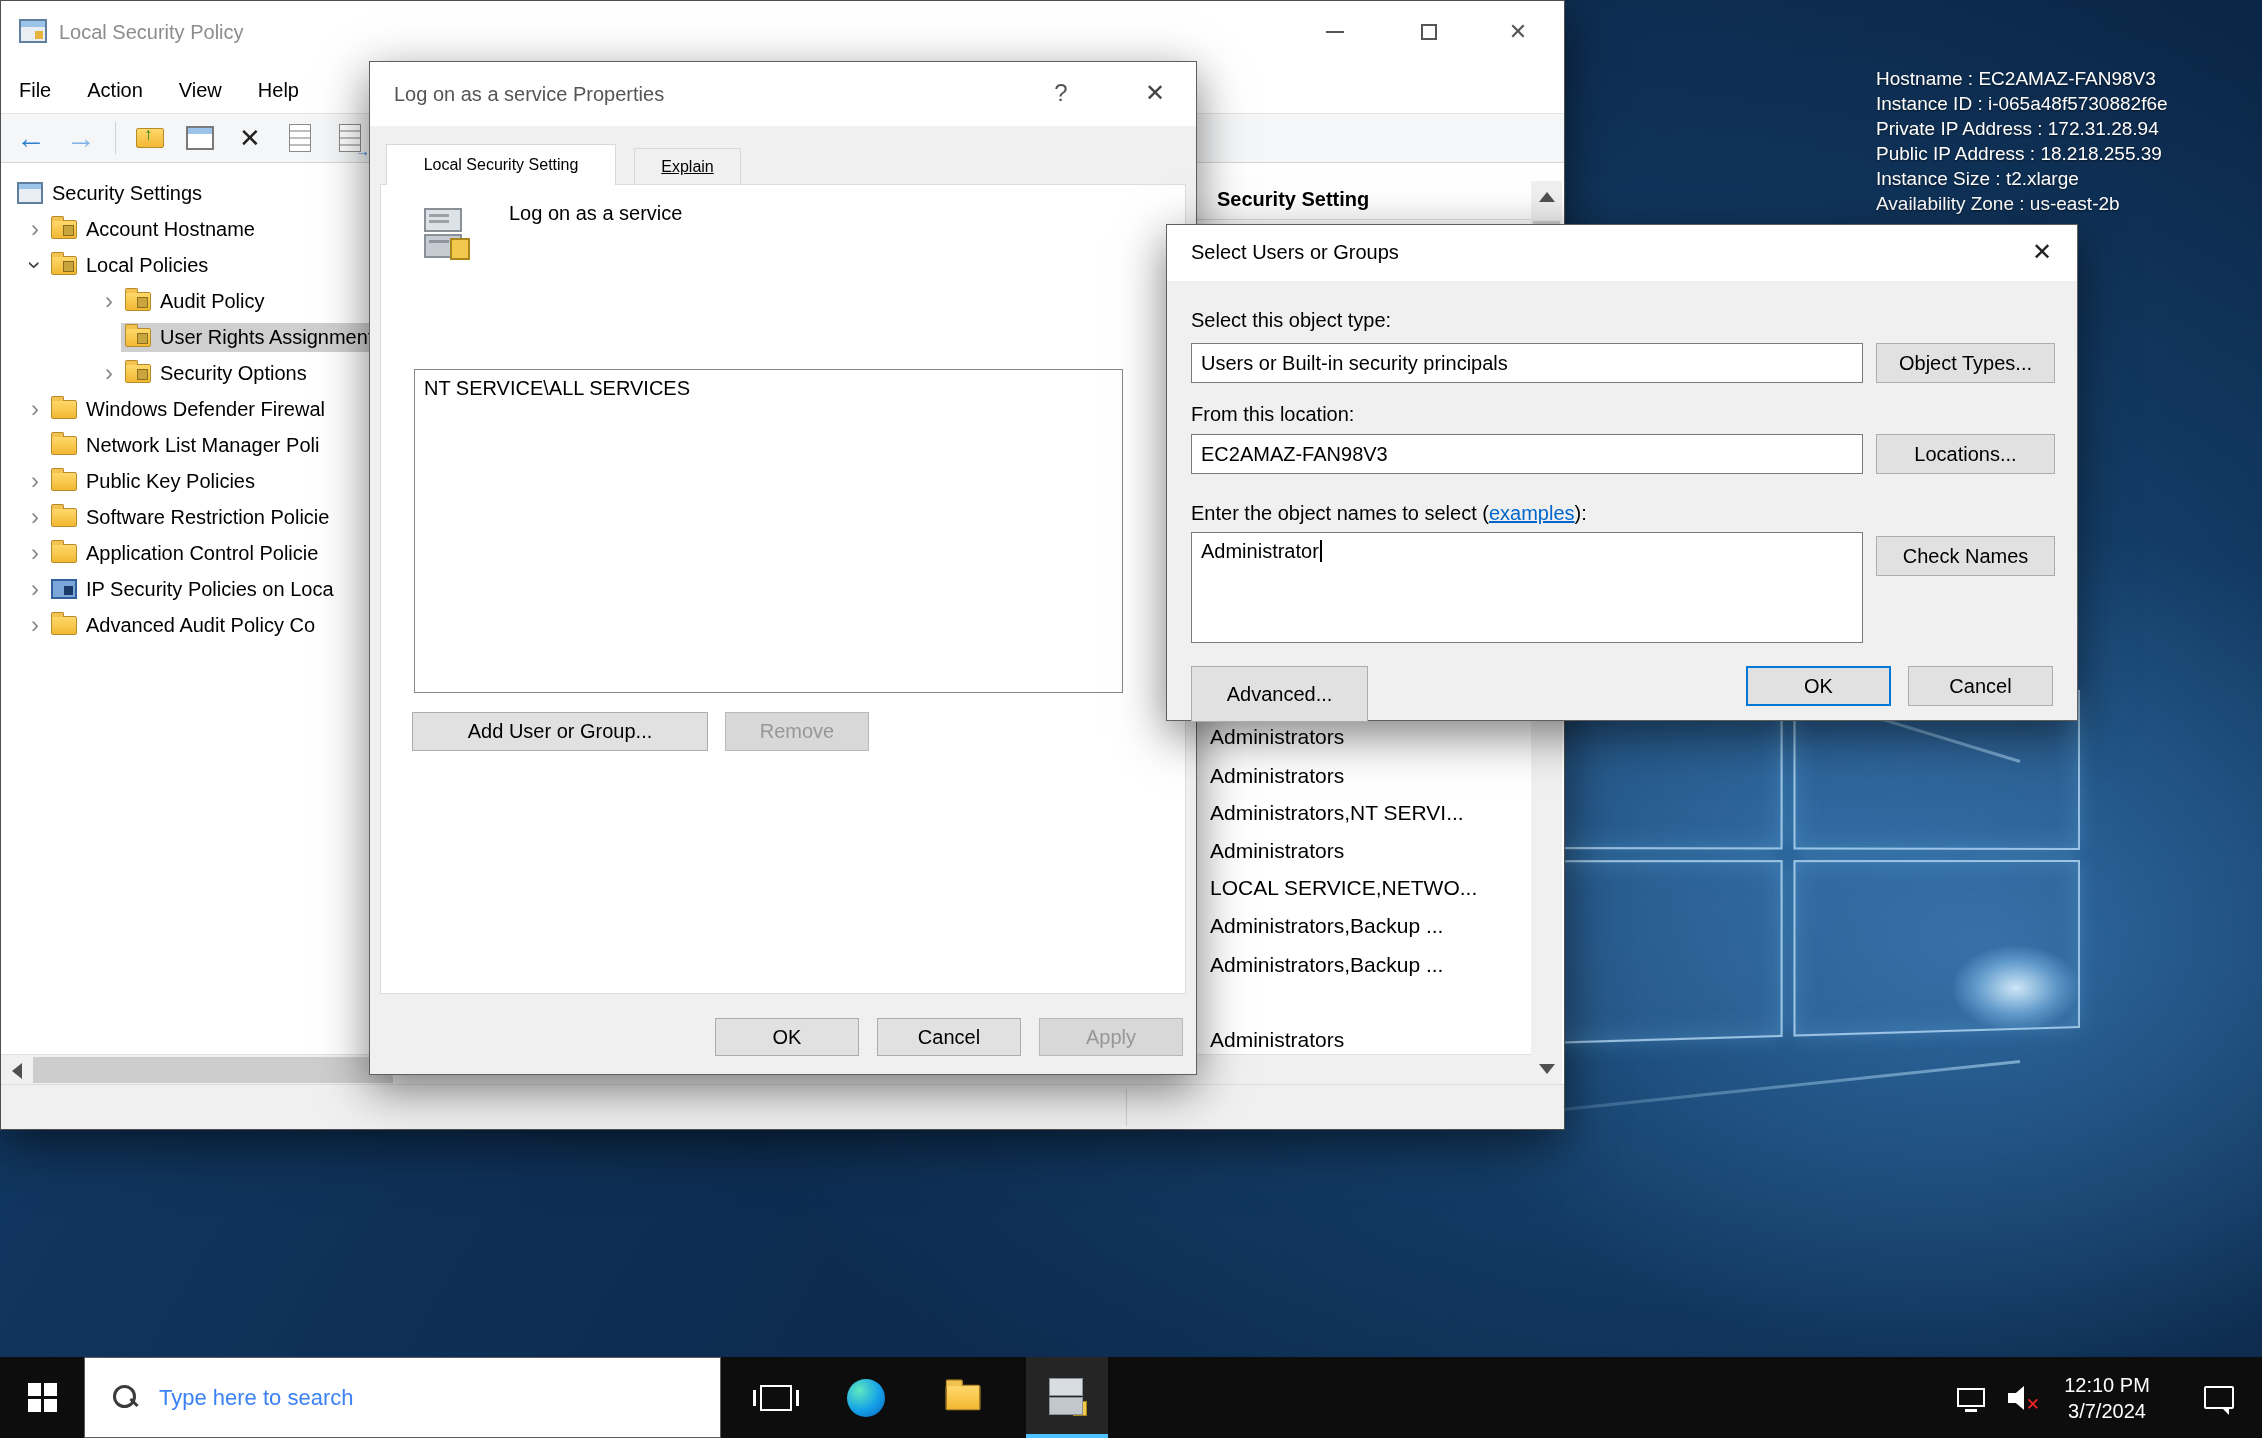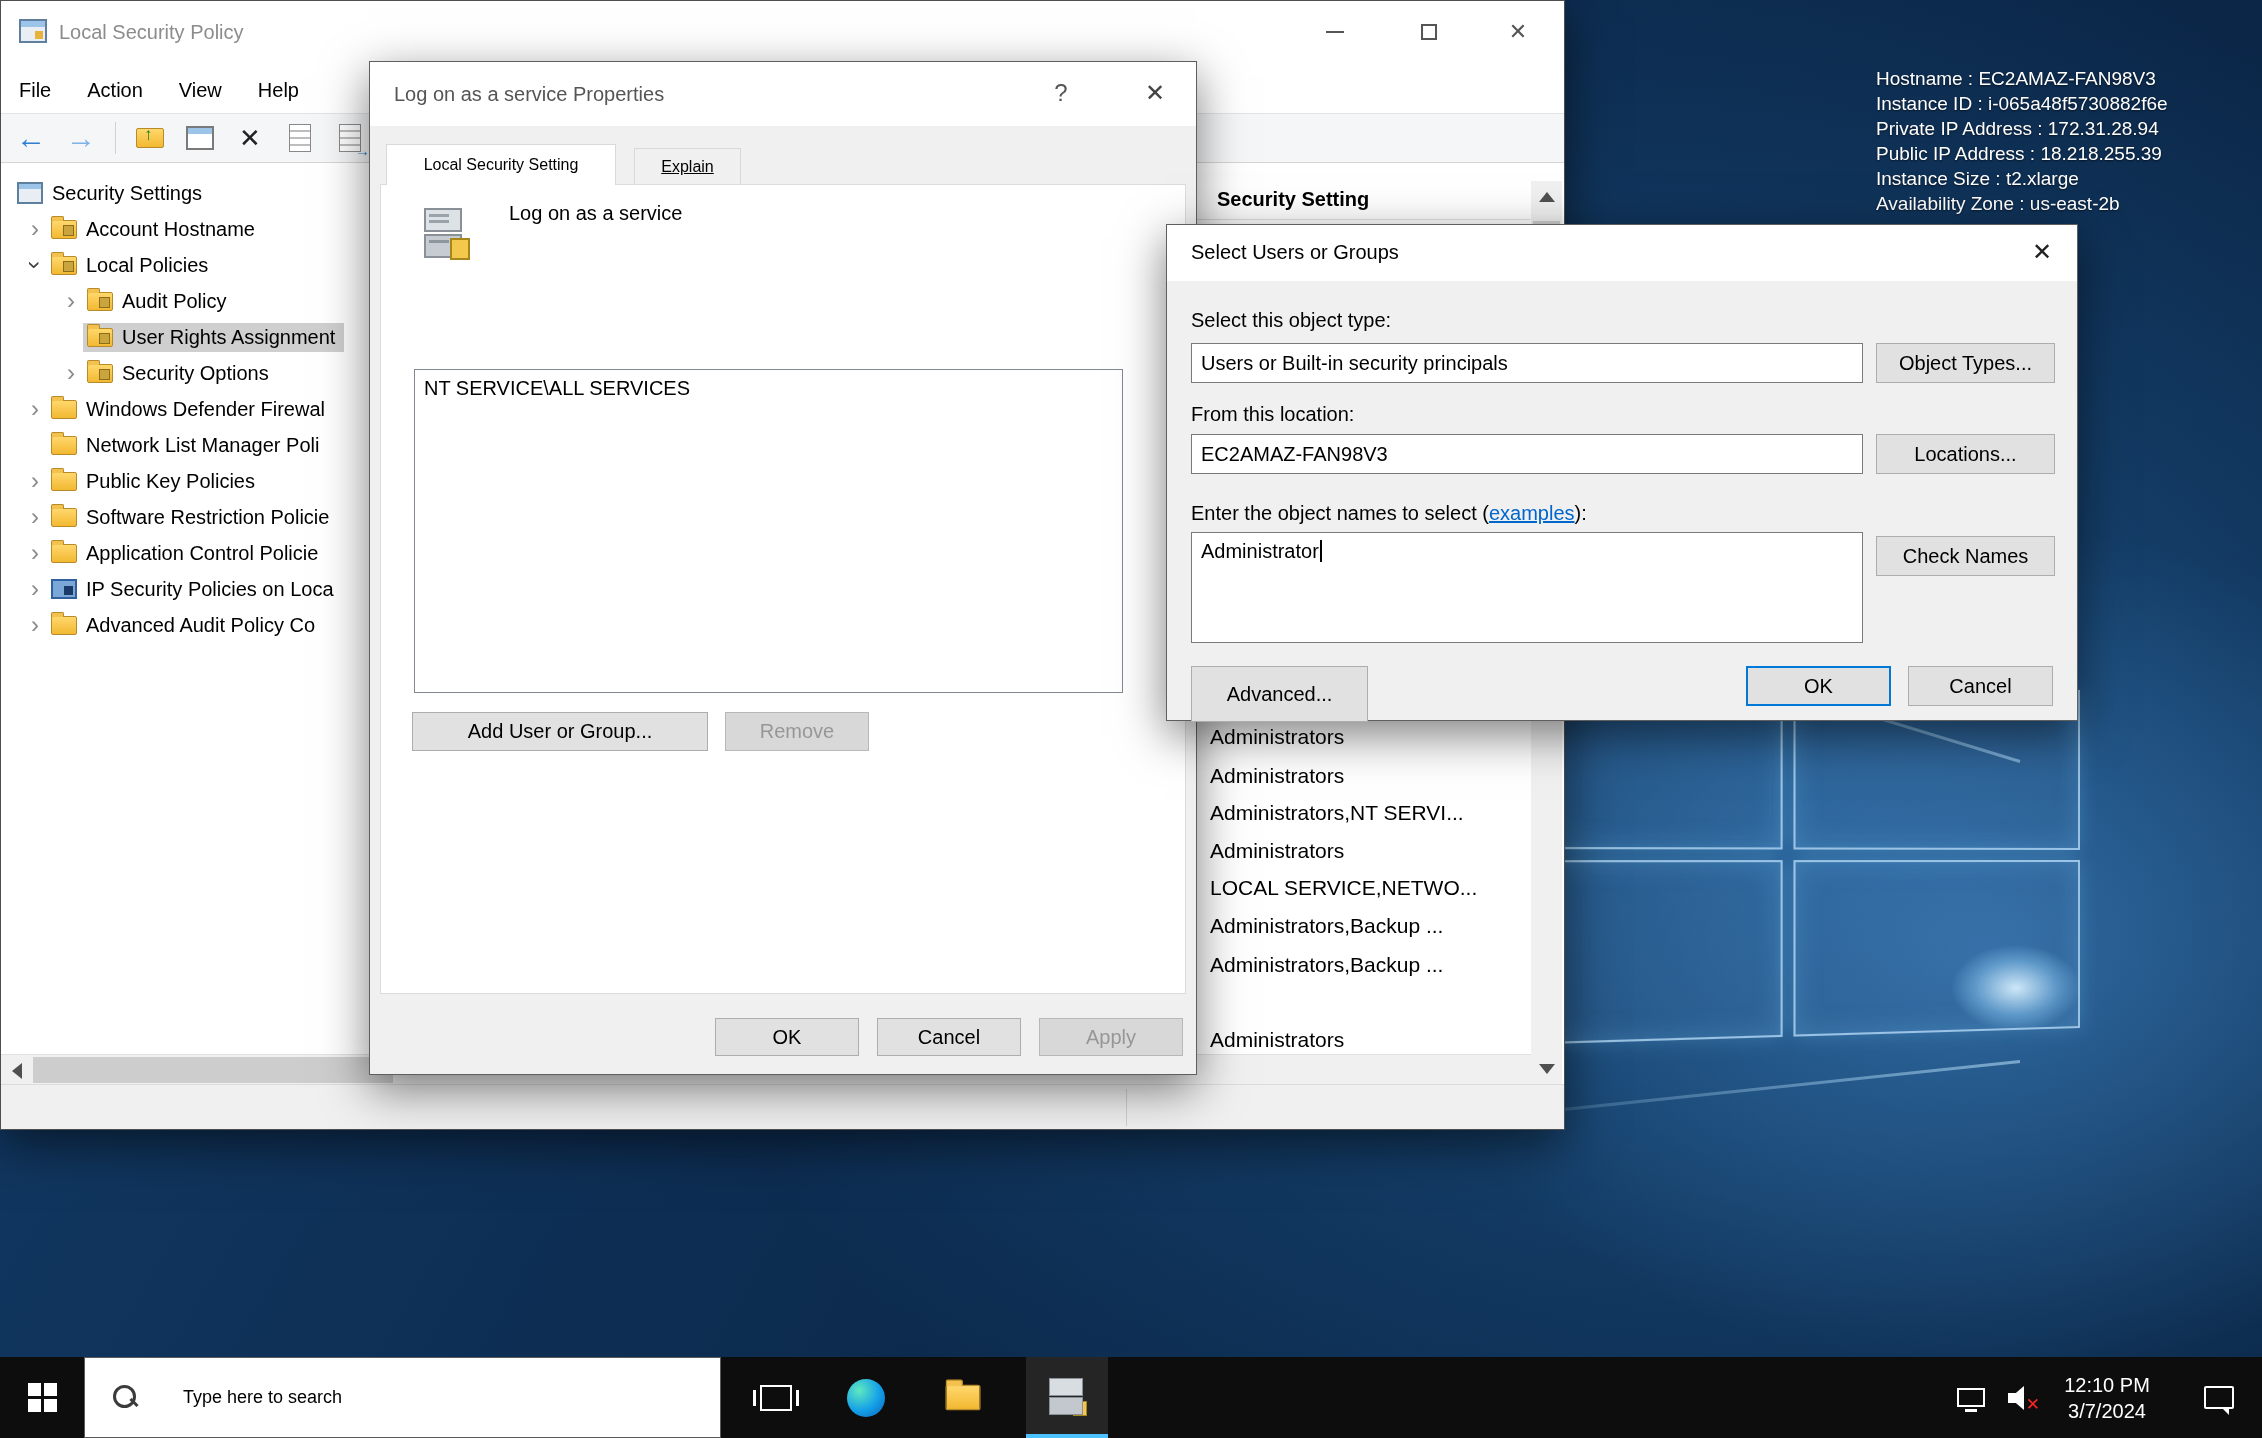--- a/index.html
+++ b/index.html
@@ -61,21 +61,21 @@
   .mini-console::before { content:""; position:absolute; left:0; top:0; width:100%; height:6px; background:#9cc3e8; }
   .mini-doc { width:22px; height:28px; border:1px solid #8a8a8a; background:
       repeating-linear-gradient(#fff 0 5px, #bdbdbd 5px 7px); }
   .mini-doc.arrow::after { content:"→"; position:absolute; right:-4px; bottom:-4px; font-size:15px; color:#2f7fd0; font-weight:bold; }
 
   
   .tree { position:absolute; left:0; top:174px; width:560px; }
   .trow { height:36px; display:flex; align-items:center; font-size:20px; white-space:nowrap; }
   .trow.lvl0 { padding-left:12px; }
   .trow.lvl1 { padding-left:22px; }
-  .trow.lvl2 { padding-left:58px; }
+  .trow.lvl2 { padding-left:58px;margin-left:38px; }
   .chev { width:24px; flex:none; display:flex; align-items:center; justify-content:center; }
   .chev.col::before { content:"›"; font-size:24px; color:#8a8a8a; }
   .chev.exp::before { content:"›"; font-size:24px; color:#404040; display:inline-block; transform:rotate(90deg); }
   .chev.none::before { content:""; }
   .rowbody { display:flex; align-items:center; gap:9px; padding:3px 9px 3px 4px; }
   .trow.selected .rowbody { background:#cfcfcf; }
   .folder { width:26px; height:19px; background:linear-gradient(#ffd86b,#f2b832); border:1px solid #b78b2a; border-radius:2px; position:relative; flex:none; }
   .folder::before { content:""; position:absolute; left:-1px; top:-5px; width:11px; height:4px; background:#f2c14e; border:1px solid #b78b2a; border-bottom:none; border-radius:2px 2px 0 0; }
   .folder.lock::after { content:""; position:absolute; right:2px; bottom:2px; width:9px; height:9px; background:#caa53d; border:1px solid #8a6d1d; }
   .tree-root-icon { width:26px; height:22px; border:2px solid #5f7f9f; background:#e8eef4; position:relative; flex:none; }
@@ -130,21 +130,21 @@
   
   .taskbar { position:absolute; left:0; top:1357px; width:2262px; height:81px; background:#0d0d0d; z-index:50; }
   .tb-item { position:absolute; top:0; height:81px; display:flex; align-items:center; justify-content:center; }
   .start { left:0; width:84px; }
   .winlogo { display:grid; grid-template-columns:13px 13px; grid-template-rows:13px 13px; gap:3px; }
   .winlogo span { background:#fff; }
   .searchbox { position:absolute; left:84px; top:0; width:637px; height:81px; background:#fff; border:1px solid #5a5a5a; display:flex; align-items:center; }
   .mag { margin-left:28px; margin-right:20px; width:26px; height:26px; position:relative; flex:none; }
   .mag::before { content:""; position:absolute; left:0; top:0; width:17px; height:17px; border:3px solid #3b3b3b; border-radius:50%; }
   .mag::after { content:""; position:absolute; left:16px; top:16px; width:10px; height:3px; background:#3b3b3b; transform:rotate(45deg); }
-  .search-text { font-size:18px; color:#000000;margin-left:24px; }
+  .search-text { font-size:22px; color:#3b82f6; }
   .taskview { left:741px; width:70px; }
   .tv-icon { width:32px; height:26px; border:2px solid #fff; position:relative; }
   .tv-icon::before { content:""; position:absolute; left:-9px; top:3px; width:3px; height:16px; background:#fff; }
   .tv-icon::after { content:""; position:absolute; right:-9px; top:3px; width:3px; height:16px; background:#fff; }
   .edge { left:831px; width:70px; }
   .edge-icon { width:38px; height:38px; border-radius:50%; background:radial-gradient(circle at 32% 30%, #5fe8c0, #14a0e8 55%, #0b62b8); }
   .explorer { left:928px; width:70px; }
   .explorer .folder { transform:scale(1.35); }
   .secpol { left:1026px; width:82px; background:rgba(255,255,255,.10); border-bottom:4px solid #4cc2ff; }
   .stack { width:40px; height:40px; position:relative; }

